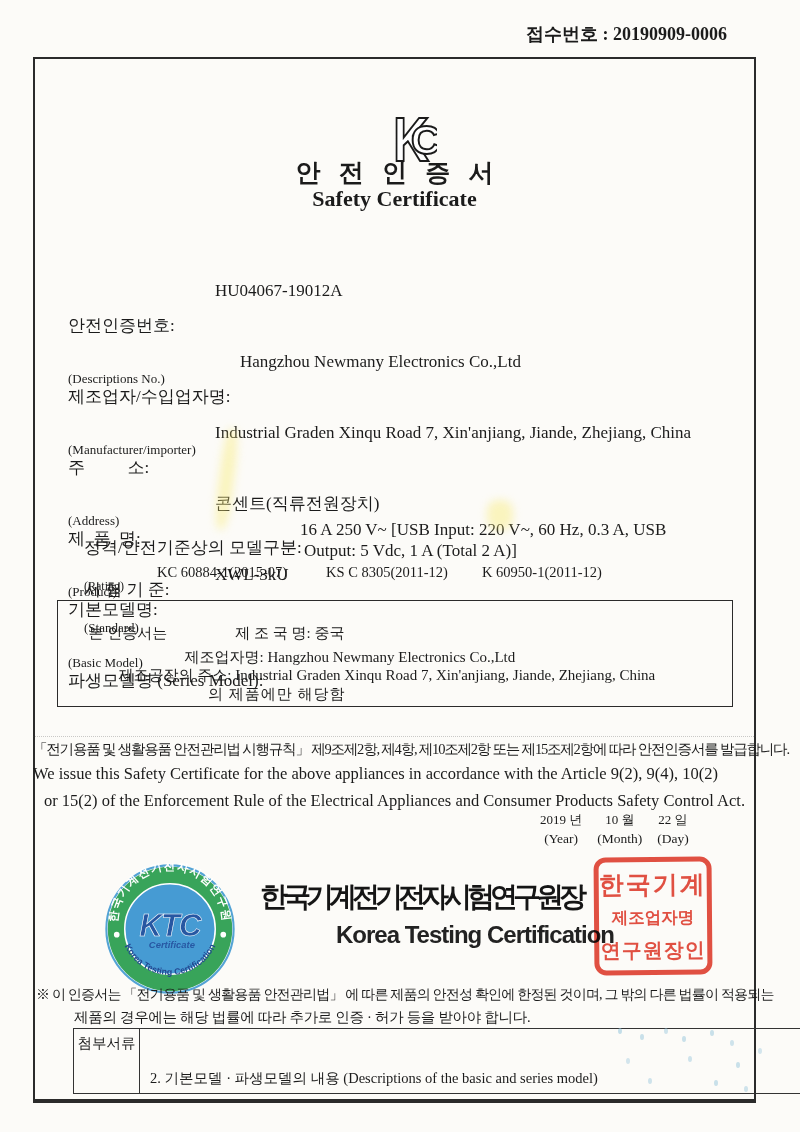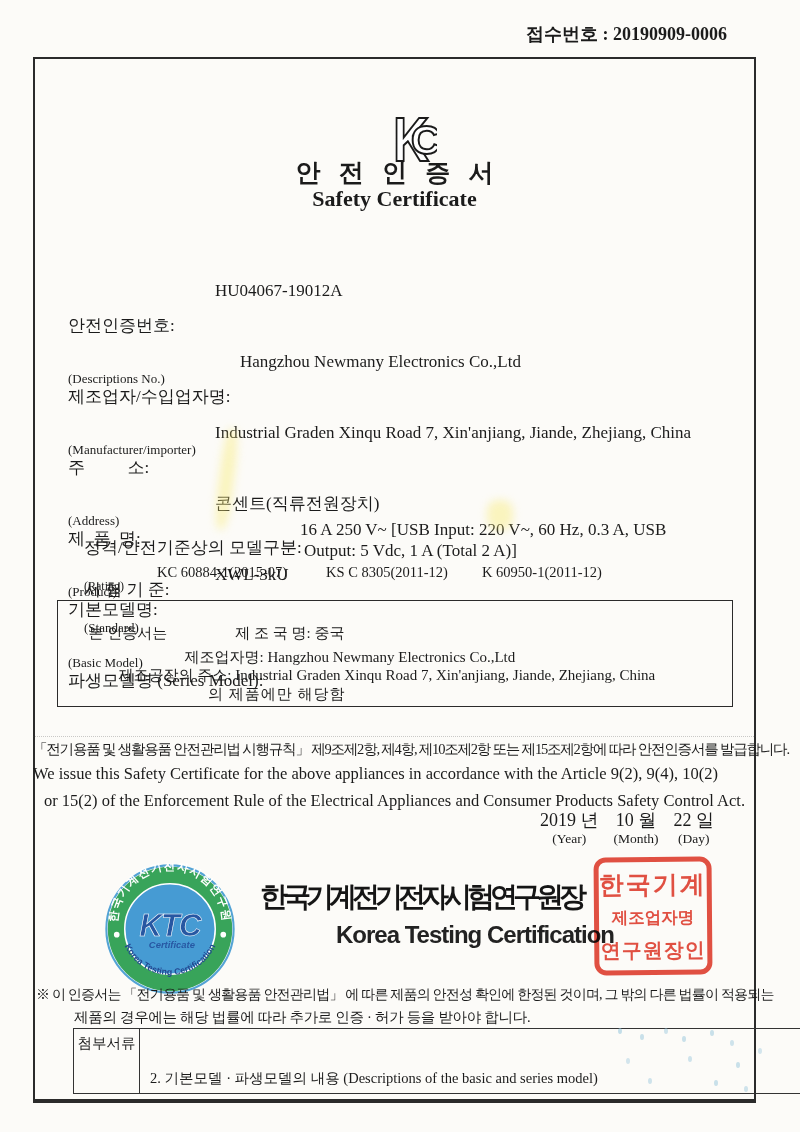--- a/index.html
+++ b/index.html
@@ -60,21 +60,21 @@
 
   
   .stmt-ko{left:33px; top:740px; width:723px; text-align:center;
     font-size:14.5px; letter-spacing:-1.2px; white-space:nowrap;}
   .stmt-en1{left:33px; top:764px; width:686px; text-align:left; font-size:16.5px; white-space:nowrap;}
   .stmt-en2{left:33px; top:791px; width:723px; text-align:center; font-size:16.5px; white-space:nowrap;}
 
   
   .date{left:540px; top:810px; display:flex; gap:15px; text-align:center;}
   .date .col{display:flex; flex-direction:column; align-items:center;}
-  .d-main{font-size:18px; line-height:20px; white-space:pre;}
+  .d-main{font-size:13px; line-height:20px; white-space:pre;}
   .d-sub{font-size:13.5px; line-height:18px;}
 
   
   .seal{left:88px; top:845px; width:132px; height:132px; opacity:.95;}
   .issuer-ko{left:260px; top:878px; font-family:"Liberation Sans", sans-serif;
     font-size:28px; font-weight:800; letter-spacing:-5px; color:#151515; white-space:nowrap;}
   .issuer-en{left:330px; top:921px; width:290px; text-align:center;
     font-family:"Liberation Sans", sans-serif; font-size:24px; font-weight:700;
     letter-spacing:-1px; color:#222; white-space:nowrap;}
   .stamp{left:594px; top:857px; width:118px; height:118px; box-sizing:border-box;

